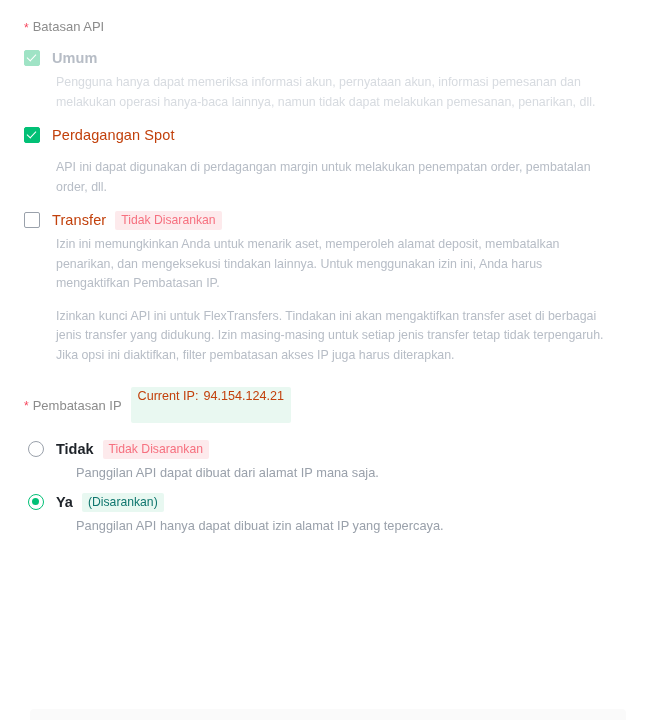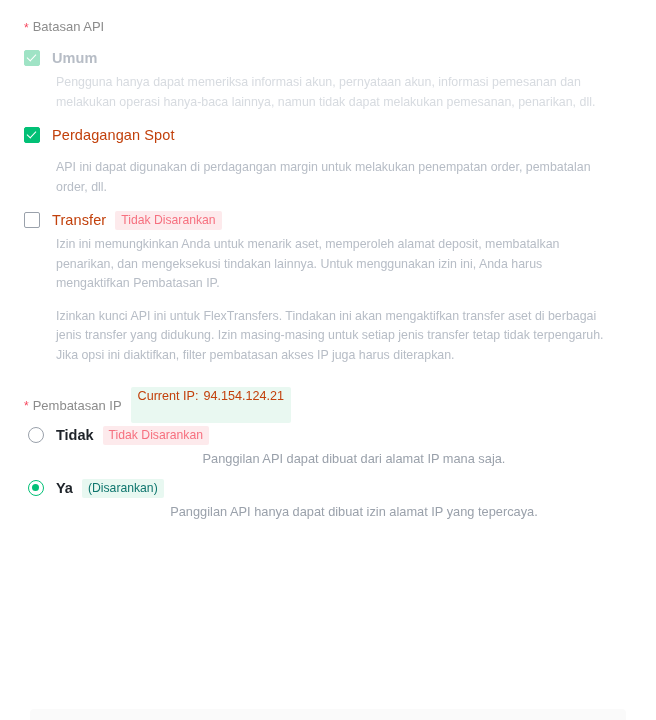--- a/index.html
+++ b/index.html
@@ -126,21 +126,21 @@
     color: #c2410c;
     font-size: 12.6px;
     padding: 3px 7px 20px 7px;
     margin-left: 9px;
     border-radius: 2px;
     line-height: 13px;
     white-space: nowrap;
   }
   .ip-chip .ip-val { margin-left: 5px; }
 
-  .radio-group { margin-top: 10px; text-align: center; }
+  .radio-group { margin-top: 24px; }
   .radio-item { margin-bottom: 10px; }
   .radio-head { display: flex; align-items: center; height: 20px; }
   .radio {
     width: 16px; height: 16px;
     border-radius: 50%;
     box-sizing: border-box;
     border: 1.4px solid #9aa1ab;
     background: #fff;
     flex: 0 0 auto;
     margin-left: 4px;

